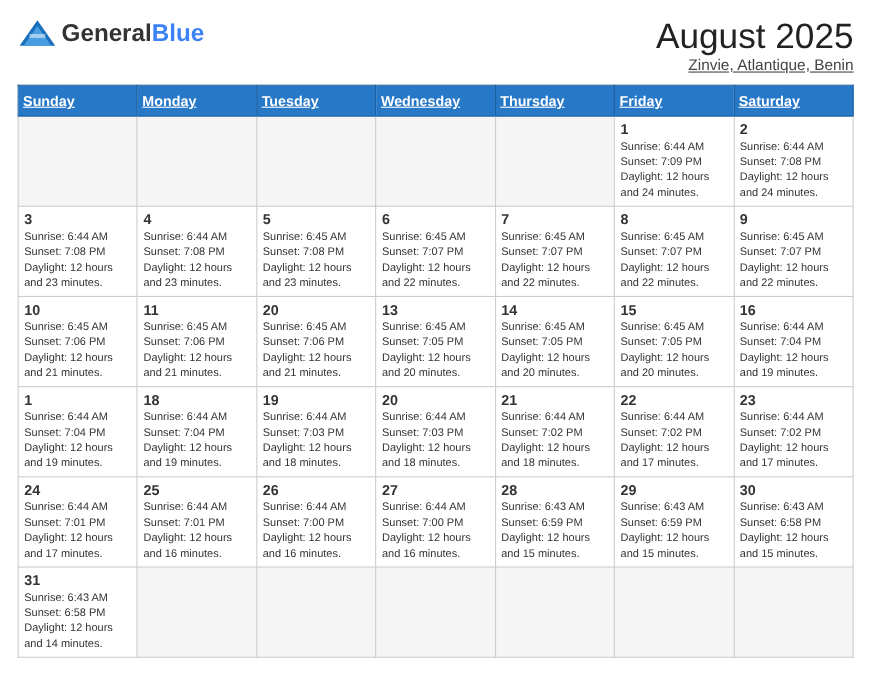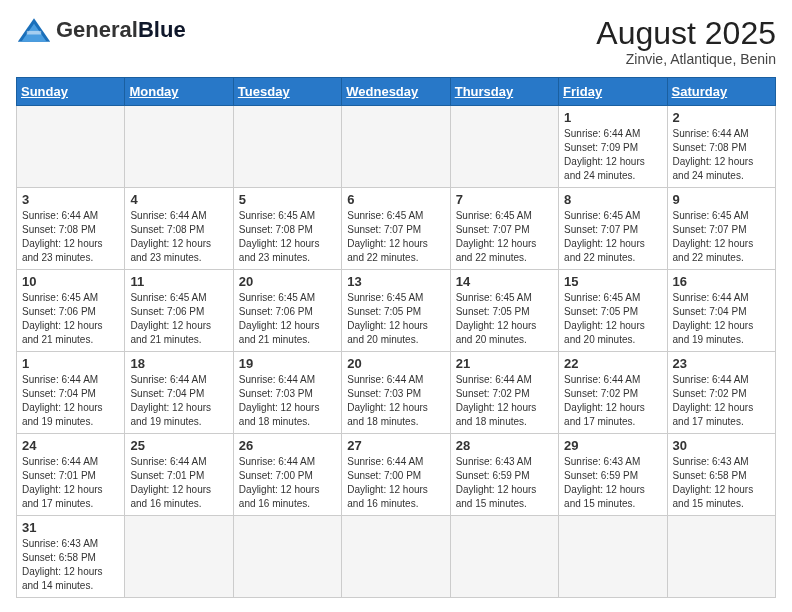--- a/index.html
+++ b/index.html
@@ -35,20 +35,21 @@
     }
     .month-title {
       font-size: 32px;
       font-weight: normal;
       color: #222;
       line-height: 1.1;
     }
     .location {
       font-size: 14px;
       color: #444;
+      text-decoration: underline;
     }
     .calendar {
       width: 100%;
       border-collapse: collapse;
       border: 1px solid #ccc;
     }
     .calendar th {
       background: #2878c8;
       color: #fff;
       font-size: 13px;
@@ -90,21 +91,21 @@
 <body>
 
 <div class="header">
   <div class="logo">
     <svg class="logo-icon" viewBox="0 0 40 30" xmlns="http://www.w3.org/2000/svg">
       <polygon points="20,2 38,28 2,28" fill="#1a6fba"></polygon>
       <polygon points="20,8 34,28 6,28" fill="#4a9de0"></polygon>
       <rect x="12" y="16" width="16" height="4" fill="#fff" opacity="0.5"></rect>
     </svg>
     <div>
-      <span class="logo-text" style="color:#333">General</span><span class="logo-text" style="color:#0f172a">Blue</span>
+      <span class="logo-text" style="color:#333">General</span><span class="logo-text" style="color:#3b82f6">Blue</span>
     </div>
   </div>
   <div class="title-block">
     <div class="month-title">August 2025</div>
     <div class="location">Zinvie, Atlantique, Benin</div>
   </div>
 </div>
 
 <table class="calendar">
   <thead>

